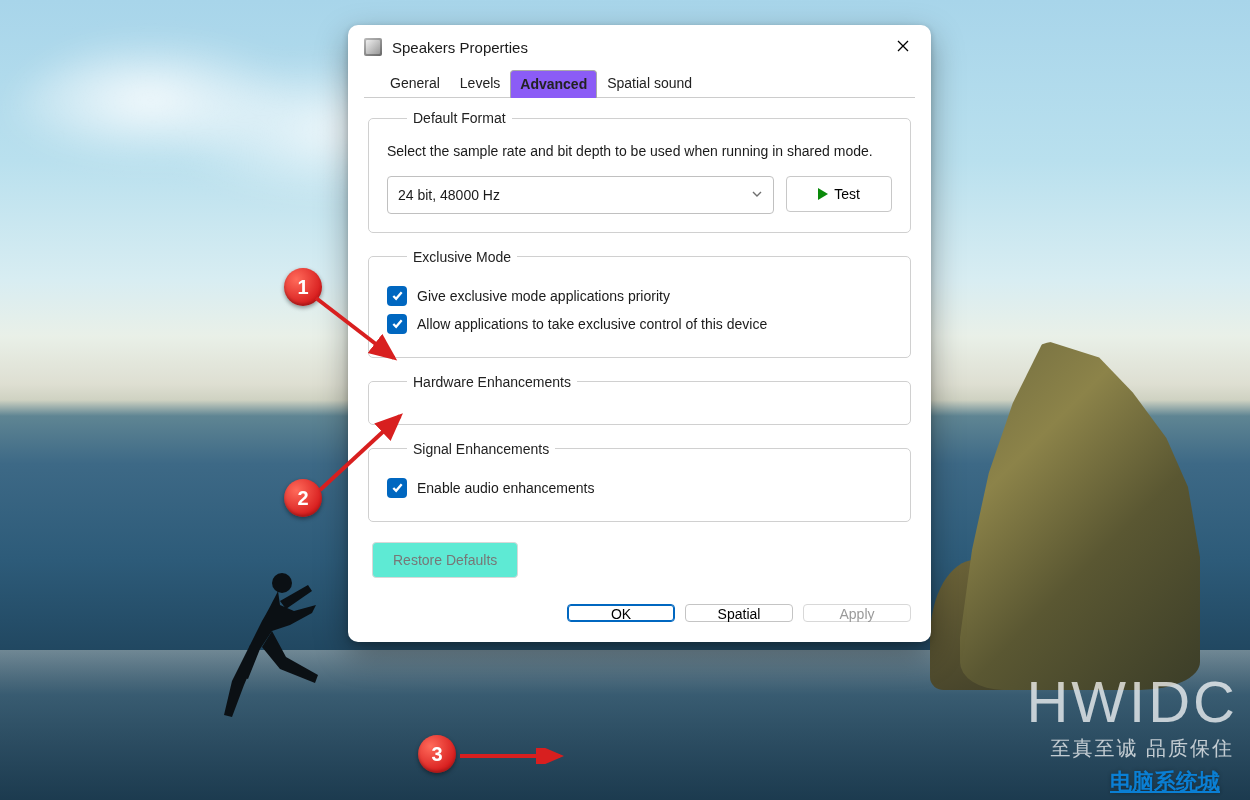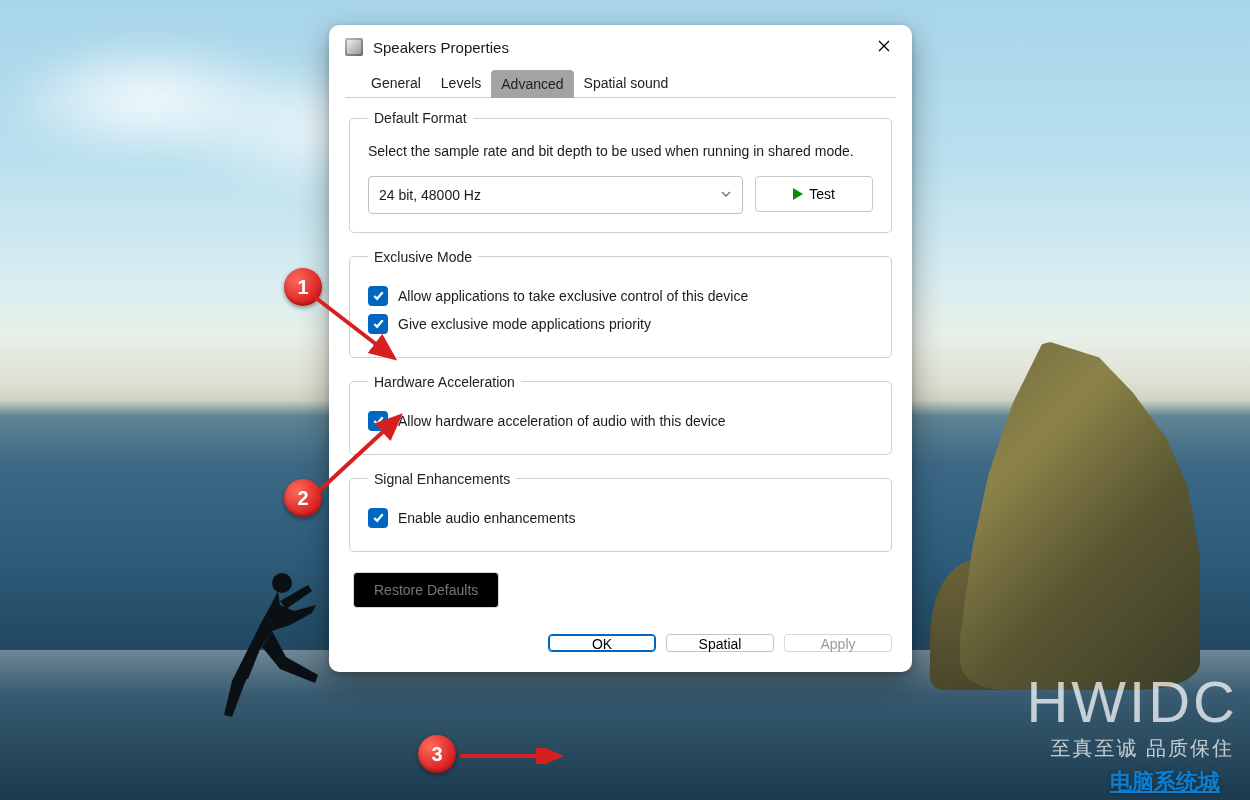--- a/index.html
+++ b/index.html
@@ -17,48 +17,48 @@
     border-radius:50% 40% 20% 15%/60% 55% 10% 10%;}
   .runner{position:absolute;left:220px;bottom:80px;width:110px;height:155px;}
   .runner svg{width:100%;height:100%;}
   .beach-reflect{position:absolute;left:0;bottom:0;height:150px;width:100%;
     background:linear-gradient(to bottom,rgba(230,232,225,.4) 0%,rgba(75,110,130,.6) 30%,rgba(30,60,80,.8) 100%);}
   .watermark-big{position:absolute;right:12px;bottom:65px;color:rgba(255,255,255,.72);font-weight:200;font-size:58px;letter-spacing:3px;font-family:Arial,sans-serif;}
   .watermark-cn{position:absolute;right:16px;bottom:38px;color:rgba(255,255,255,.72);font-size:20px;letter-spacing:2px;}
   .watermark-logo{position:absolute;right:30px;bottom:3px;color:#0a7fd4;font-size:22px;font-weight:bold;text-shadow:0 0 4px rgba(0,0,0,.3);text-decoration:underline;}
 
   
-  .dialog{position:absolute;left:329px;top:25px;width:583px;background:#fff;border-radius:10px;box-shadow:0 12px 32px rgba(0,0,0,.35),0 2px 6px rgba(0,0,0,.2);box-sizing:border-box;display:flex;flex-direction:column;color:#1a1a1a}
+  .dialog{position:absolute;left:348px;top:25px;width:583px;background:#fff;border-radius:10px;box-shadow:0 12px 32px rgba(0,0,0,.35),0 2px 6px rgba(0,0,0,.2);box-sizing:border-box;display:flex;flex-direction:column;color:#1a1a1a}
   .title-bar{display:flex;align-items:center;height:44px;padding:0 6px 0 16px;}
   .title-icon{width:18px;height:18px;margin-right:10px;background:linear-gradient(145deg,#bbb,#666);border-radius:2px;position:relative;}
   .title-icon:after{content:"";position:absolute;inset:2px;background:linear-gradient(135deg,#eee,#999);border-radius:1px;}
   .title-text{font-size:15px;flex:1;}
   .close-btn{width:44px;height:32px;border:none;background:transparent;border-radius:6px;display:flex;align-items:center;justify-content:center;cursor:pointer;}
   .close-btn svg{width:12px;height:12px;}
 
   .tabs{display:flex;gap:0;padding:0 32px;font-size:14px;color:#222;}
   .tab{padding:5px 9px 6px 9px;cursor:pointer;border:1px solid transparent;border-bottom:none;border-radius:4px 4px 0 0;}
-  .tab.active{border-color:#aaa;background:#a3a3a3;position:relative;top:1px;}
+  .tab.active{border-color:#aaa;background:#8b5cf6;position:relative;top:1px;font-weight:bold;}
   .tab-body{border-top:1px solid #ccc;margin:0 16px;padding:12px 4px 4px 4px;}
 
   fieldset.group{border:1px solid #d0d0d0;border-radius:5px;margin:0 0 16px 0;padding:16px 18px 18px 18px;}
-  fieldset.group legend{font-size:14px;padding:0 6px;color:#222;}
+  fieldset.group legend{font-size:14px;padding:0 6px;color:#222;margin-left:20px;}
   .desc{font-size:14px;line-height:1.4;margin:0 0 14px 0;}
 
   .row-format{display:flex;gap:12px;justify-content:space-between;}
   .combo{flex:1;height:36px;border:1px solid #c0c0c0;border-radius:4px;background:#fff;display:flex;align-items:center;padding:0 10px;font-size:14px;position:relative;cursor:pointer;}
   .combo .chev{margin-left:auto;opacity:.7;}
-  .test-btn{width:118px;height:36px;border:1px solid #c8c8c8;border-radius:4px;background:#fff;font-size:14px;display:flex;align-items:center;justify-content:center;gap:6px;cursor:pointer;}
+  .test-btn{width:106px;height:36px;border:1px solid #c8c8c8;border-radius:4px;background:#fff;font-size:14px;display:flex;align-items:center;justify-content:center;gap:6px;cursor:pointer;}
   .play-glyph{width:0;height:0;border-left:10px solid #0a8a0a;border-top:6px solid transparent;border-bottom:6px solid transparent;}
 
   .check-row{display:flex;align-items:center;gap:10px;font-size:14px;margin:2px 0;padding:3px 0;cursor:pointer;}
   .checkbox{width:20px;height:20px;border-radius:4px;background:#0067c0;display:flex;align-items:center;justify-content:center;flex:0 0 20px;}
   .checkbox svg{width:13px;height:13px;stroke:#fff;stroke-width:2.5;fill:none;}
 
-  .restore-btn{height:36px;padding:0 20px;border:1px solid #d8d8d8;border-radius:4px;background:#000000;color:#777;font-size:14px;cursor:pointer;margin:4px 0 10px 4px;}
+  .restore-btn{height:36px;padding:0 20px;border:1px solid #d8d8d8;border-radius:4px;background:#5eead4;color:#777;font-size:14px;cursor:pointer;margin:4px 0 10px 4px;}
 
   .footer{display:flex;justify-content:flex-end;gap:10px;padding:12px 20px 20px 20px;}
   .btn{width:108px;height:18px;border:1px solid #c4c4c4;border-radius:4px;background:#fff;font-size:14px;cursor:pointer;}
   .btn.primary{border-color:#0067c0;box-shadow:inset 0 0 0 1px #0067c0;}
   .btn.disabled{color:#9a9a9a;border-color:#d8d8d8;cursor:default;text-align:center;}
 
   
   .anno-badge{position:absolute;width:38px;height:38px;border-radius:50%;background:radial-gradient(circle at 33% 30%,#ff6a5a,#d81f1f 70%);color:#fff;font-weight:bold;font-size:20px;display:flex;align-items:center;justify-content:center;box-shadow:0 2px 4px rgba(0,0,0,.4),inset 0 -2px 3px rgba(0,0,0,.25);}
   .anno-arrow{position:absolute;pointer-events:none;}
 </style>
@@ -129,42 +129,34 @@
     </fieldset>
 
     <fieldset class="group">
       <legend>Exclusive Mode</legend>
       <label class="check-row">
         <span class="checkbox">
             <svg viewBox="0 0 14 14">
               <path d="M2.5 7.5 L5.5 10.5 L11.5 3.5"></path>
             </svg>
           </span>
-        <span>Allow applications to take exclusive control of this device</span>
+        <span>Give exclusive mode applications priority</span>
       </label>
       <label class="check-row">
         <span class="checkbox">
             <svg viewBox="0 0 14 14">
               <path d="M2.5 7.5 L5.5 10.5 L11.5 3.5"></path>
             </svg>
           </span>
-        <span>Give exclusive mode applications priority</span>
+        <span>Allow applications to take exclusive control of this device</span>
       </label>
     </fieldset>
 
     <fieldset class="group">
-      <legend>Hardware Acceleration</legend>
-      <label class="check-row">
-        <span class="checkbox">
-            <svg viewBox="0 0 14 14">
-              <path d="M2.5 7.5 L5.5 10.5 L11.5 3.5"></path>
-            </svg>
-          </span>
-        <span>Allow hardware acceleration of audio with this device</span>
-      </label>
+      <legend>Hardware Enhancements</legend>
     </fieldset>
 
     <fieldset class="group">
       <legend>Signal Enhancements</legend>
       <label class="check-row">
         <span class="checkbox">
             <svg viewBox="0 0 14 14">
               <path d="M2.5 7.5 L5.5 10.5 L11.5 3.5"></path>
             </svg>
           </span>

